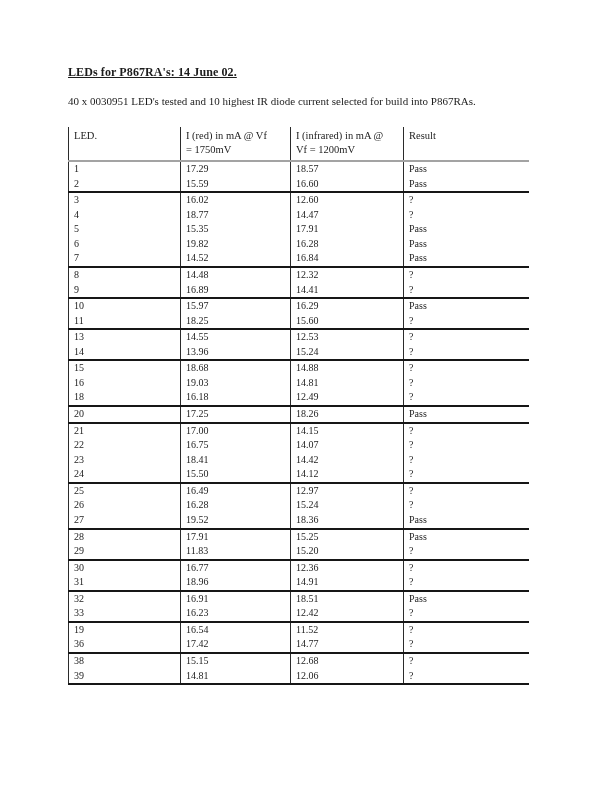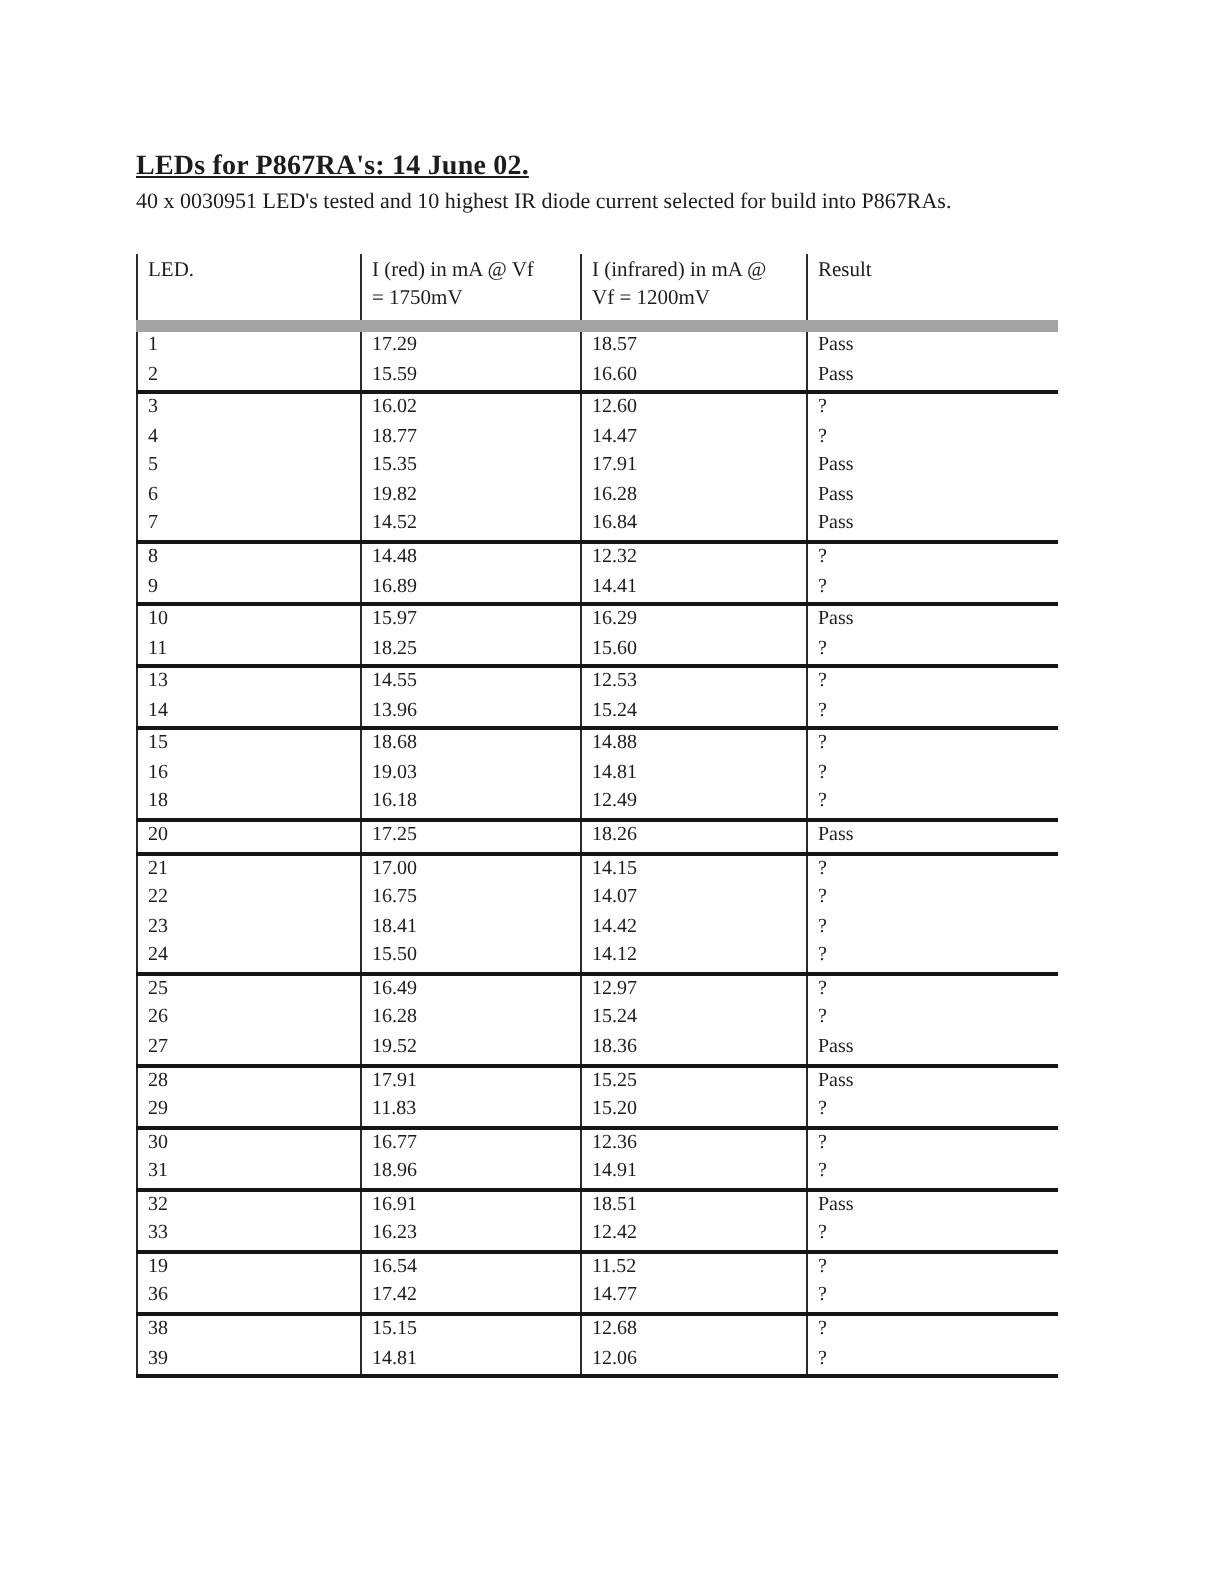--- a/index.html
+++ b/index.html
@@ -18,26 +18,25 @@
     position: relative;
     width: 612px;
     height: 792px;
     background: #ffffff;
     overflow: hidden;
   }
   .doc-title {
     position: absolute;
     left: 68px;
     top: 65px;
-    font-size: 14px;
+    font-size: 12px;
     font-weight: bold;
     text-decoration: underline;
     letter-spacing: 0.1px;
     white-space: nowrap;
-    margin-top: 11px;
   }
   .doc-intro {
     position: absolute;
     left: 68px;
     top: 95px;
     font-size: 11px;
     white-space: nowrap;
     text-align: center;
   }
   table.led-table {
@@ -61,21 +60,21 @@
     padding: 0 2px 0 5px;
     overflow: hidden;
     white-space: nowrap;
   }
   table.led-table th {
     vertical-align: top;
     height: 31px;
     padding-top: 2px;
     font-size: 10.5px;
     line-height: 14px;
-    border-bottom: 6px solid #a3a3a3;
+    border-bottom: 2px solid #a3a3a3;
   }
   table.led-table td {
     height: 14.56px;
     line-height: 14.56px;
     font-size: 10px;
   }
   table.led-table tr.group-end td {
     border-bottom: 2px solid #161616;
   }
   .hdr-line { display: block; }

